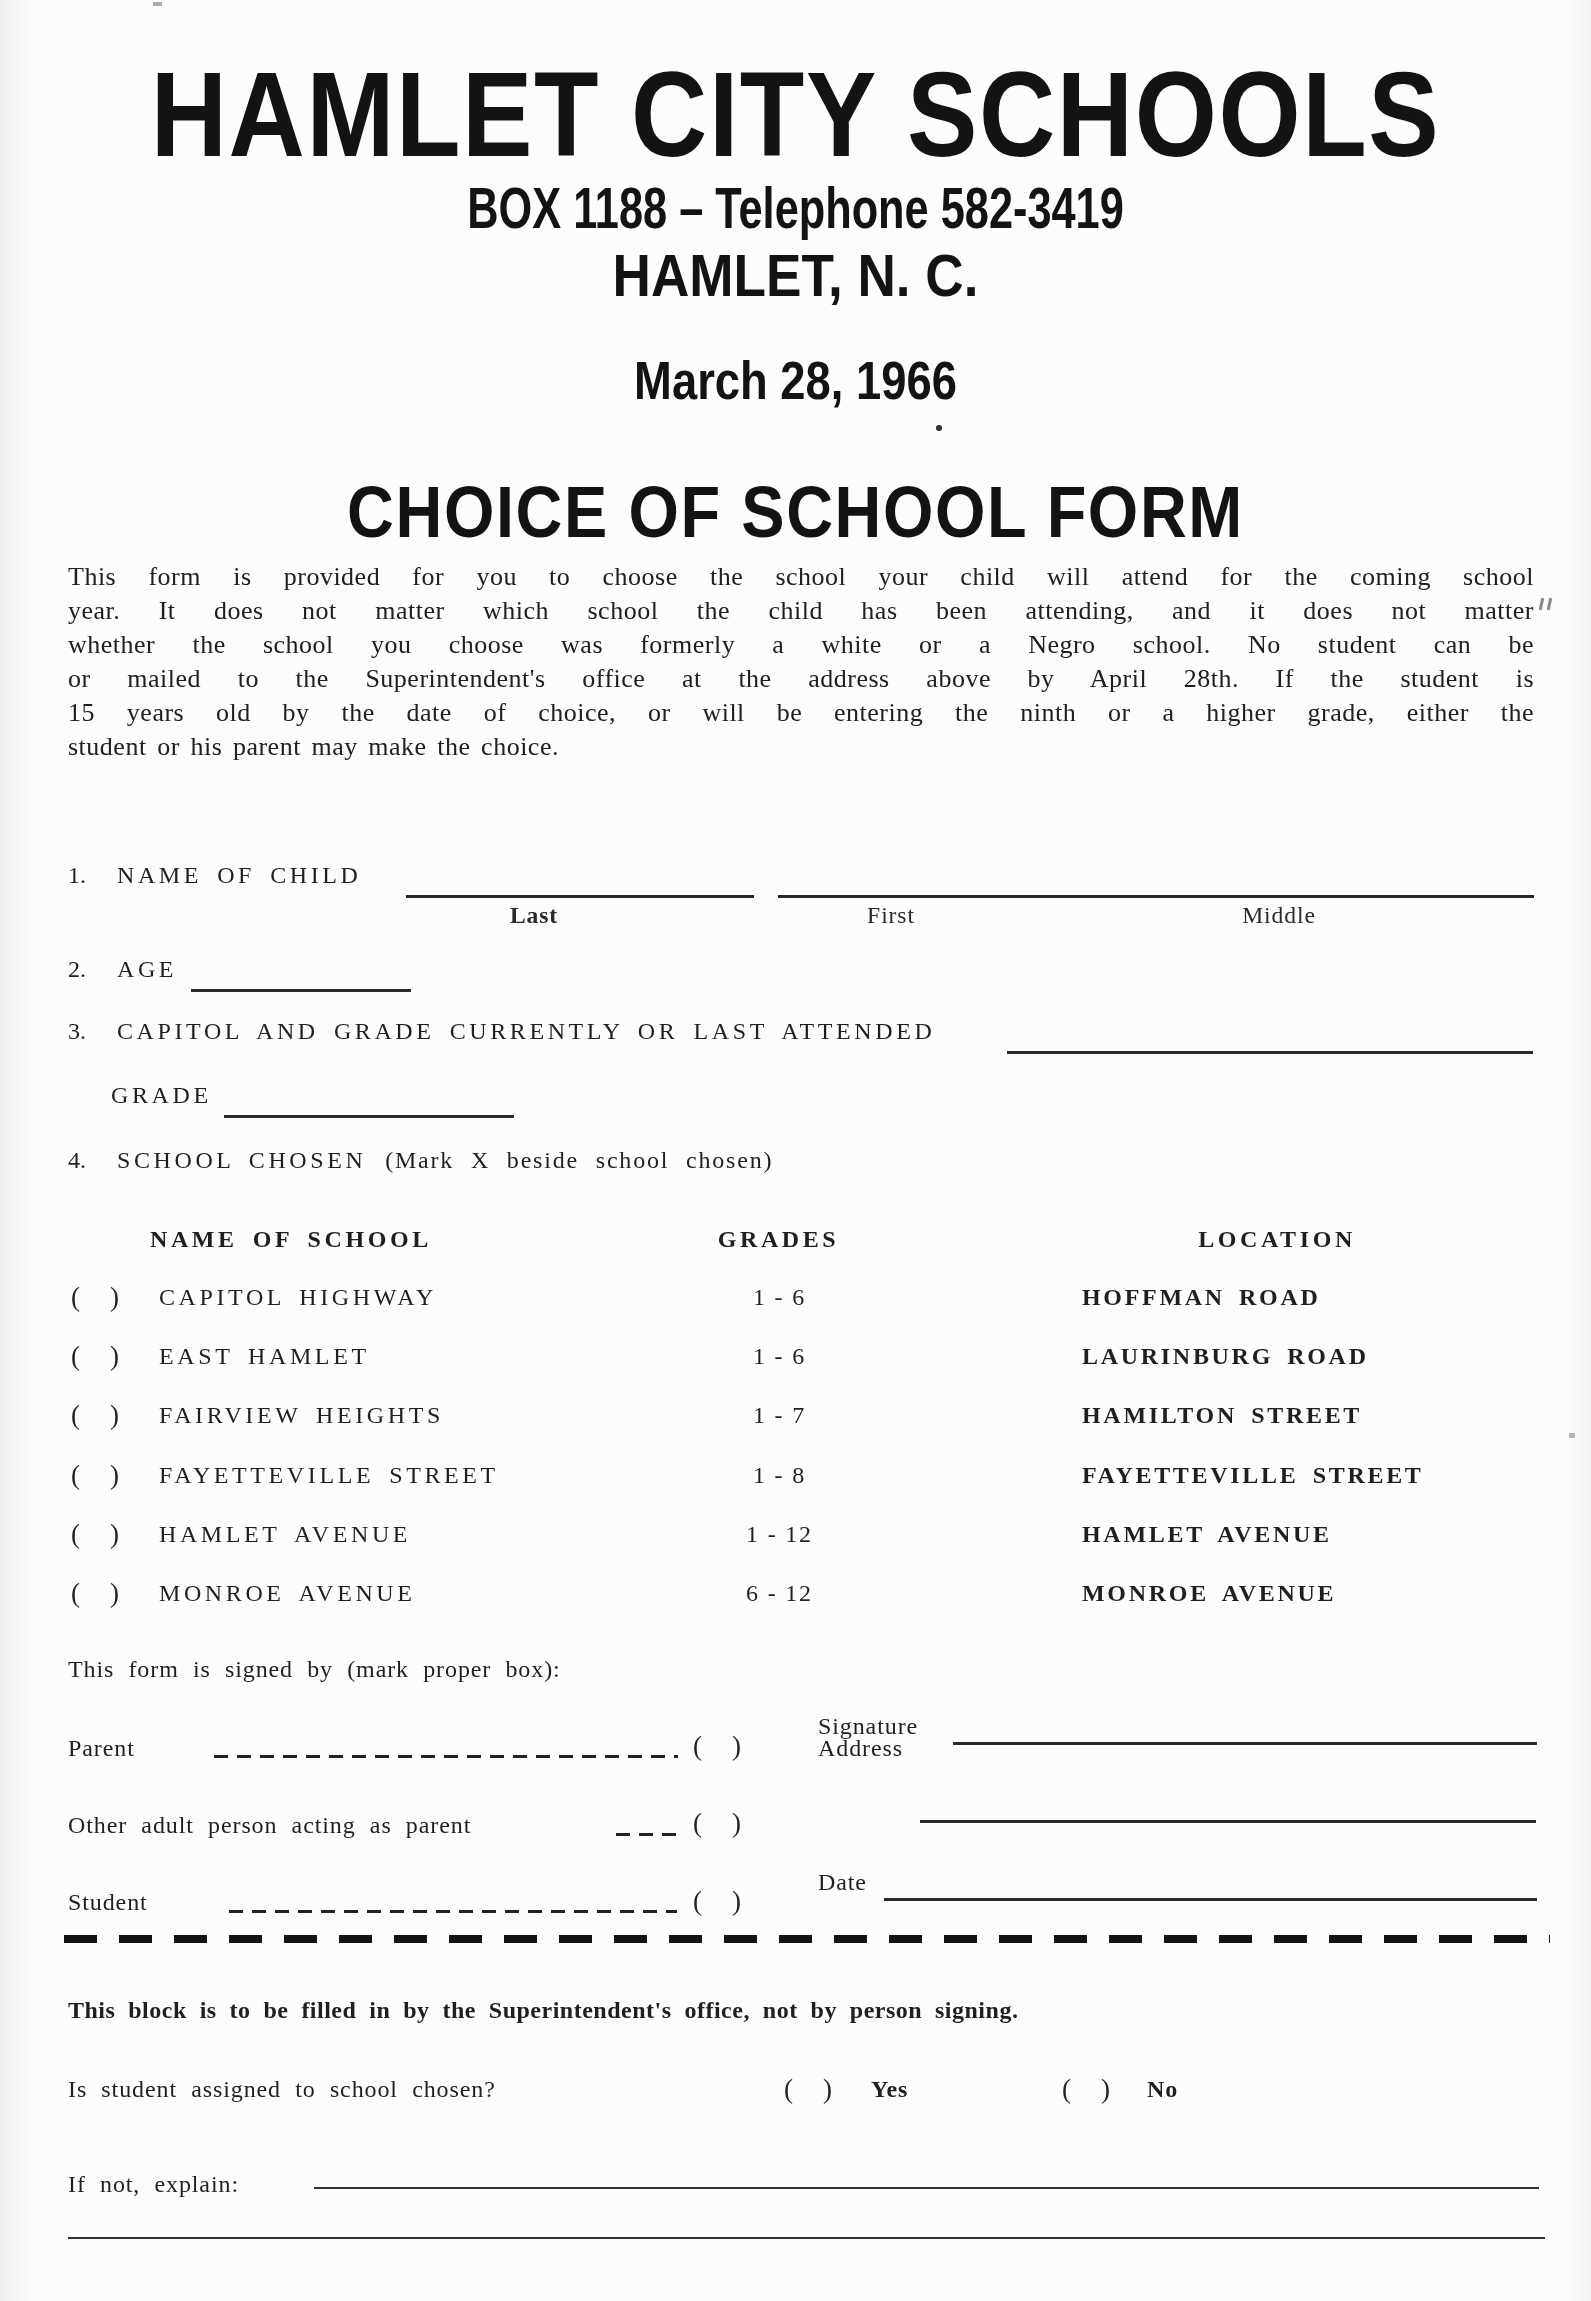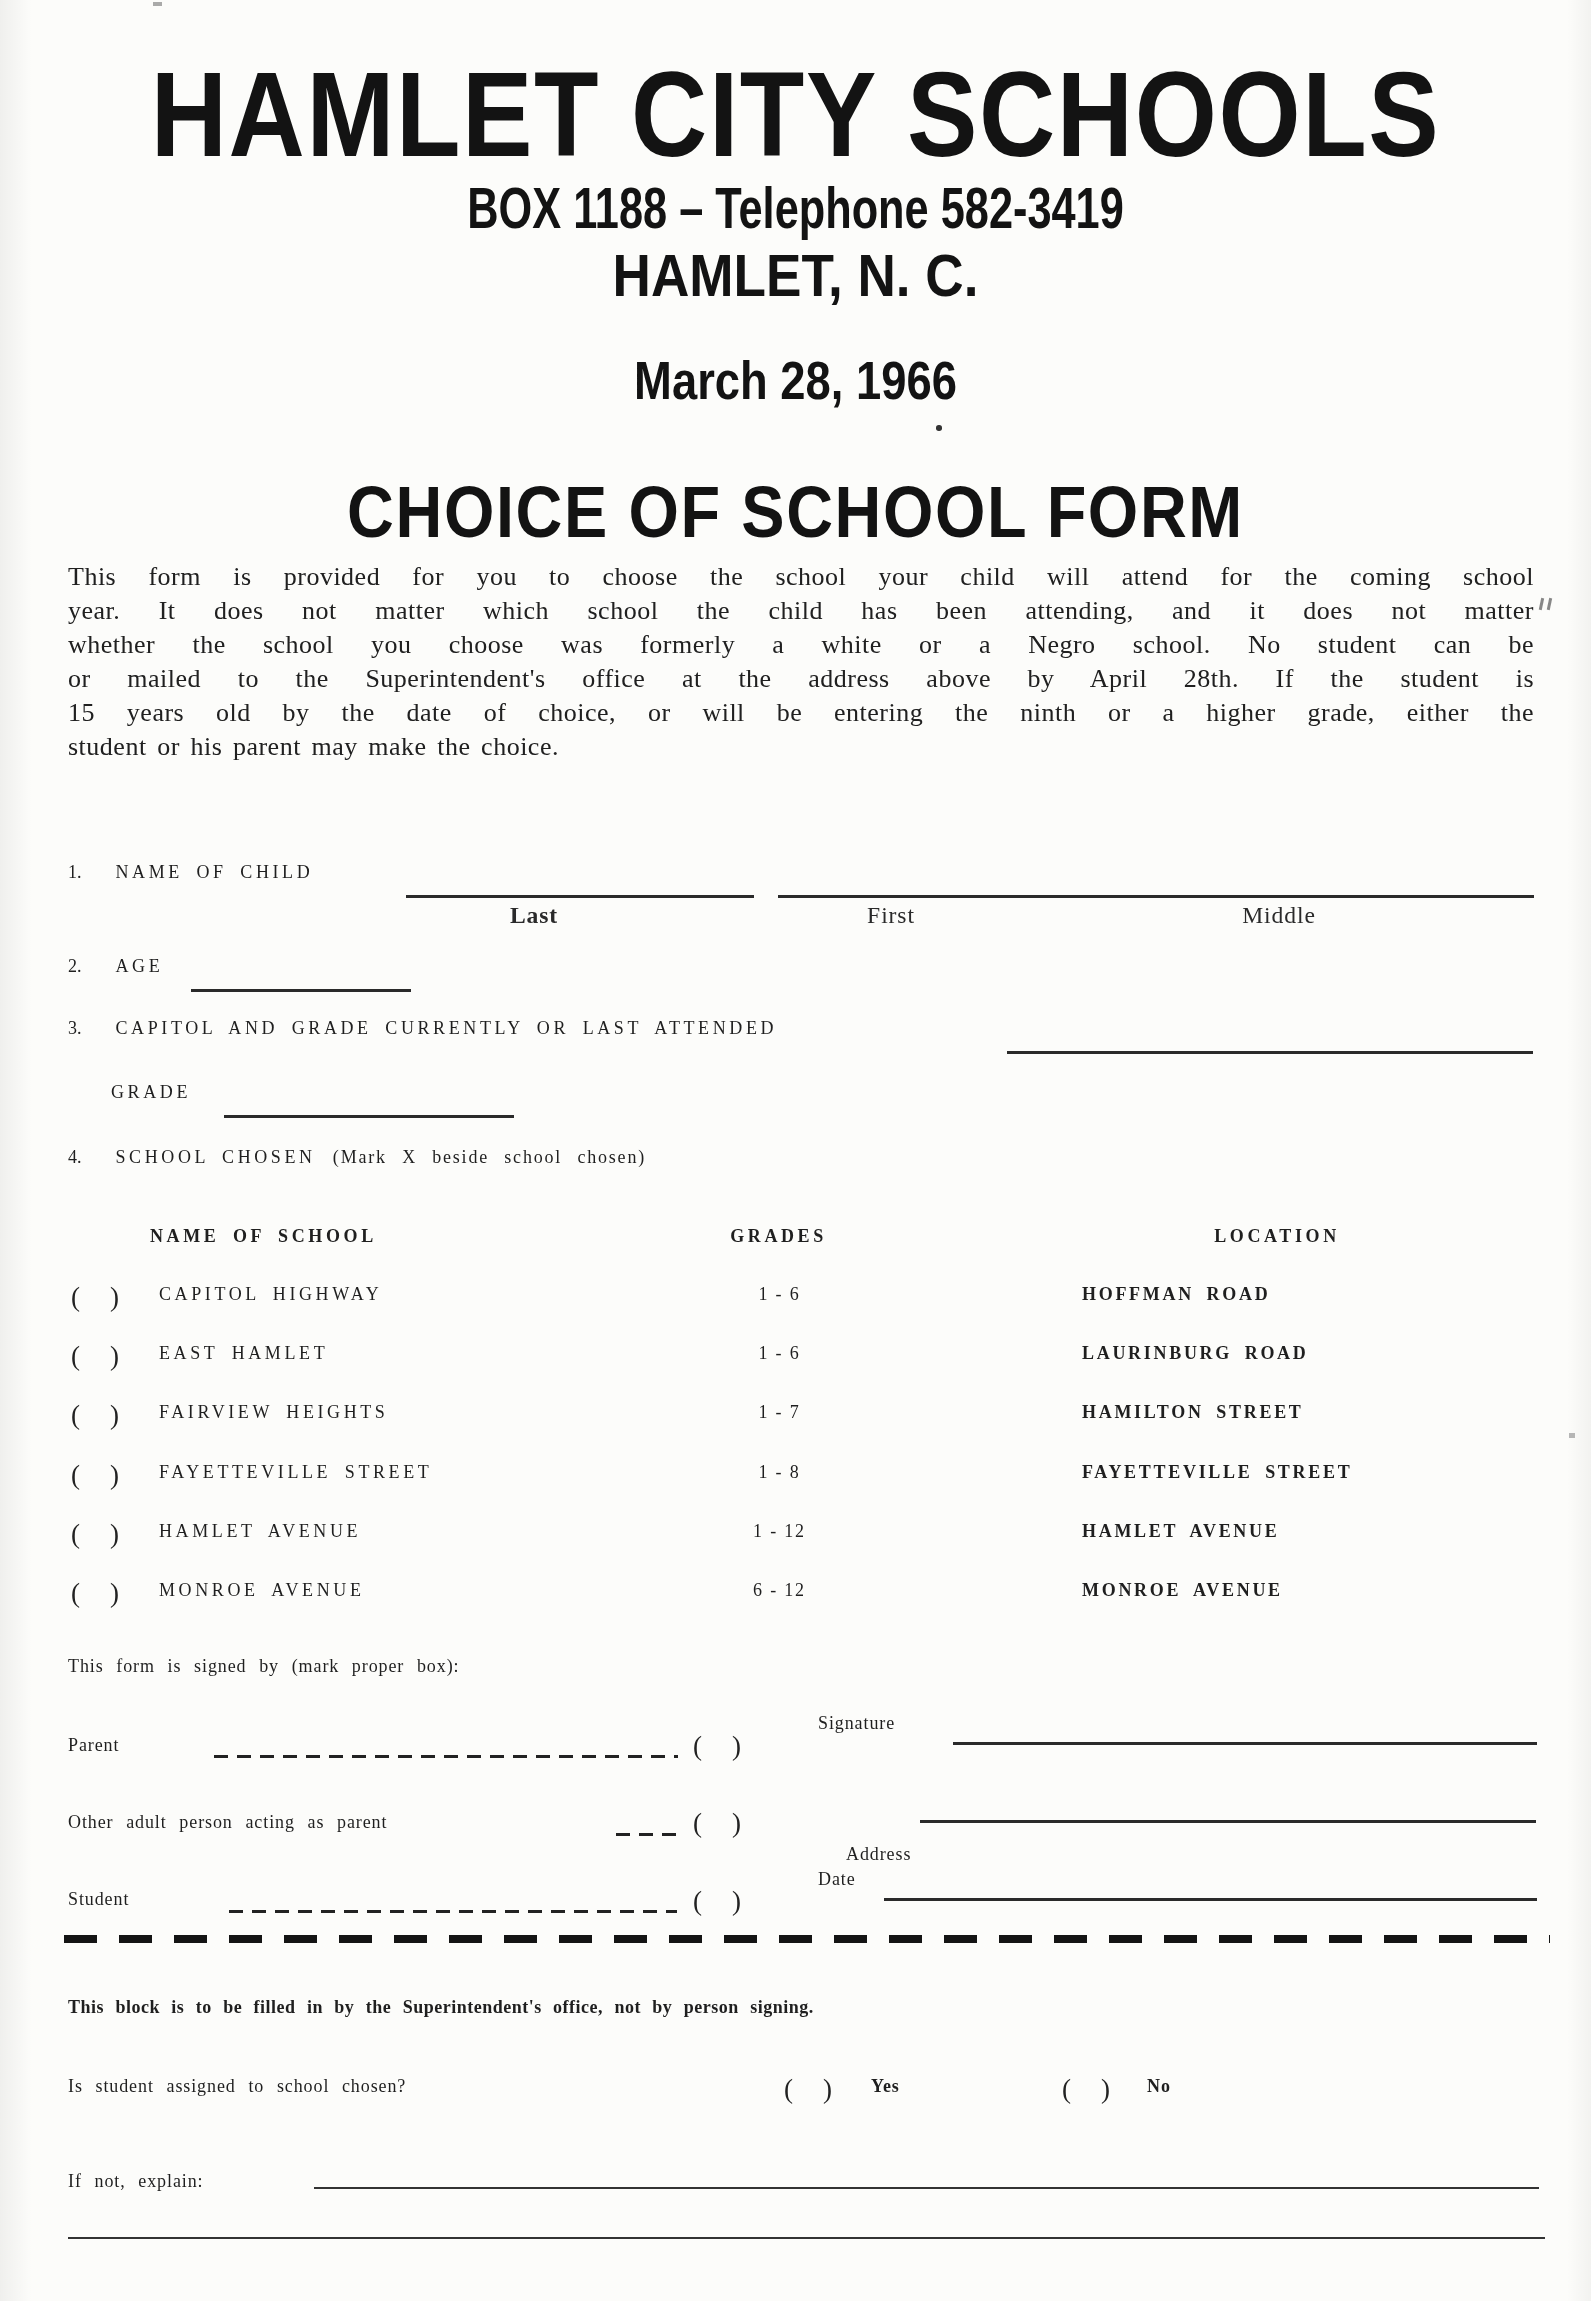--- a/index.html
+++ b/index.html
@@ -2,21 +2,21 @@
 <html style="font-size:14.5px"><head>
 <meta charset="utf-8">
 <style>
   html,body{margin:0;padding:0;background:#e8e8e6;}
   .page{position:relative;width:1591px;height:2301px;background:#fcfcfa;overflow:hidden;
         font-family:"Liberation Serif",serif;color:#1f1f1f;}
   .page::before{content:"";position:absolute;inset:0;pointer-events:none;
         background:linear-gradient(90deg,rgba(0,0,0,.05),rgba(0,0,0,0) 2%,rgba(0,0,0,0) 98.5%,rgba(0,0,0,.04));}
   .h{position:absolute;left:0;width:100%;text-align:center;font-family:"Liberation Sans",sans-serif;
      font-weight:bold;color:#131313;white-space:nowrap;}
-  .t{position:absolute;white-space:nowrap;font-size:18px;color:#1f1f1f;}
+  .t{position:absolute;white-space:nowrap;font-size:24px;color:#1f1f1f;}
   .caps{letter-spacing:3.6px;word-spacing:5.5px;}
   .mixed{letter-spacing:0.9px;word-spacing:7.3px;}
   .bold{font-weight:bold;}
   .num{display:inline-block;width:43px;letter-spacing:0;}
   .ln{position:absolute;height:2.7px;background:#2a2a2a;}
   .ln2{position:absolute;height:1.8px;background:#333;}
   .dash-line{position:absolute;height:2.7px;
      background:repeating-linear-gradient(90deg,#222 0 13.6px,rgba(0,0,0,0) 13.6px 23px);}
   .sep{position:absolute;height:8.2px;
      background:repeating-linear-gradient(90deg,#141414 0 33px,rgba(0,0,0,0) 33px 55px);}
@@ -122,21 +122,21 @@
 
   <div class="t mixed" style="left:68px;top:1656px;">This form is signed by (mark proper box):</div>
 
   <div class="t mixed" style="left:818px;top:1713px;">Signature</div>
   <div class="ln" style="left:953px;top:1742px;width:584px;"></div>
 
   <div class="t mixed" style="left:68px;top:1735px;">Parent</div>
   <div class="dash-line" style="left:214px;top:1755px;width:464px;"></div>
   <div class="cb" style="left:693px;top:1731px;">(  )</div>
 
-  <div class="t mixed" style="left:818px;top:1844px;margin-left:28px;">Address</div>
+  <div class="t mixed" style="left:818px;top:1735px;">Address</div>
   <div class="ln" style="left:920px;top:1820px;width:616px;"></div>
 
   <div class="t mixed" style="left:68px;top:1812px;">Other adult person acting as parent</div>
   <div class="dash-line" style="left:616px;top:1833px;width:61px;"></div>
   <div class="cb" style="left:693px;top:1808px;">(  )</div>
 
   <div class="t mixed" style="left:818px;top:1869px;">Date</div>
   <div class="ln" style="left:884px;top:1898px;width:653px;"></div>
 
   <div class="t mixed" style="left:68px;top:1889px;">Student</div>

